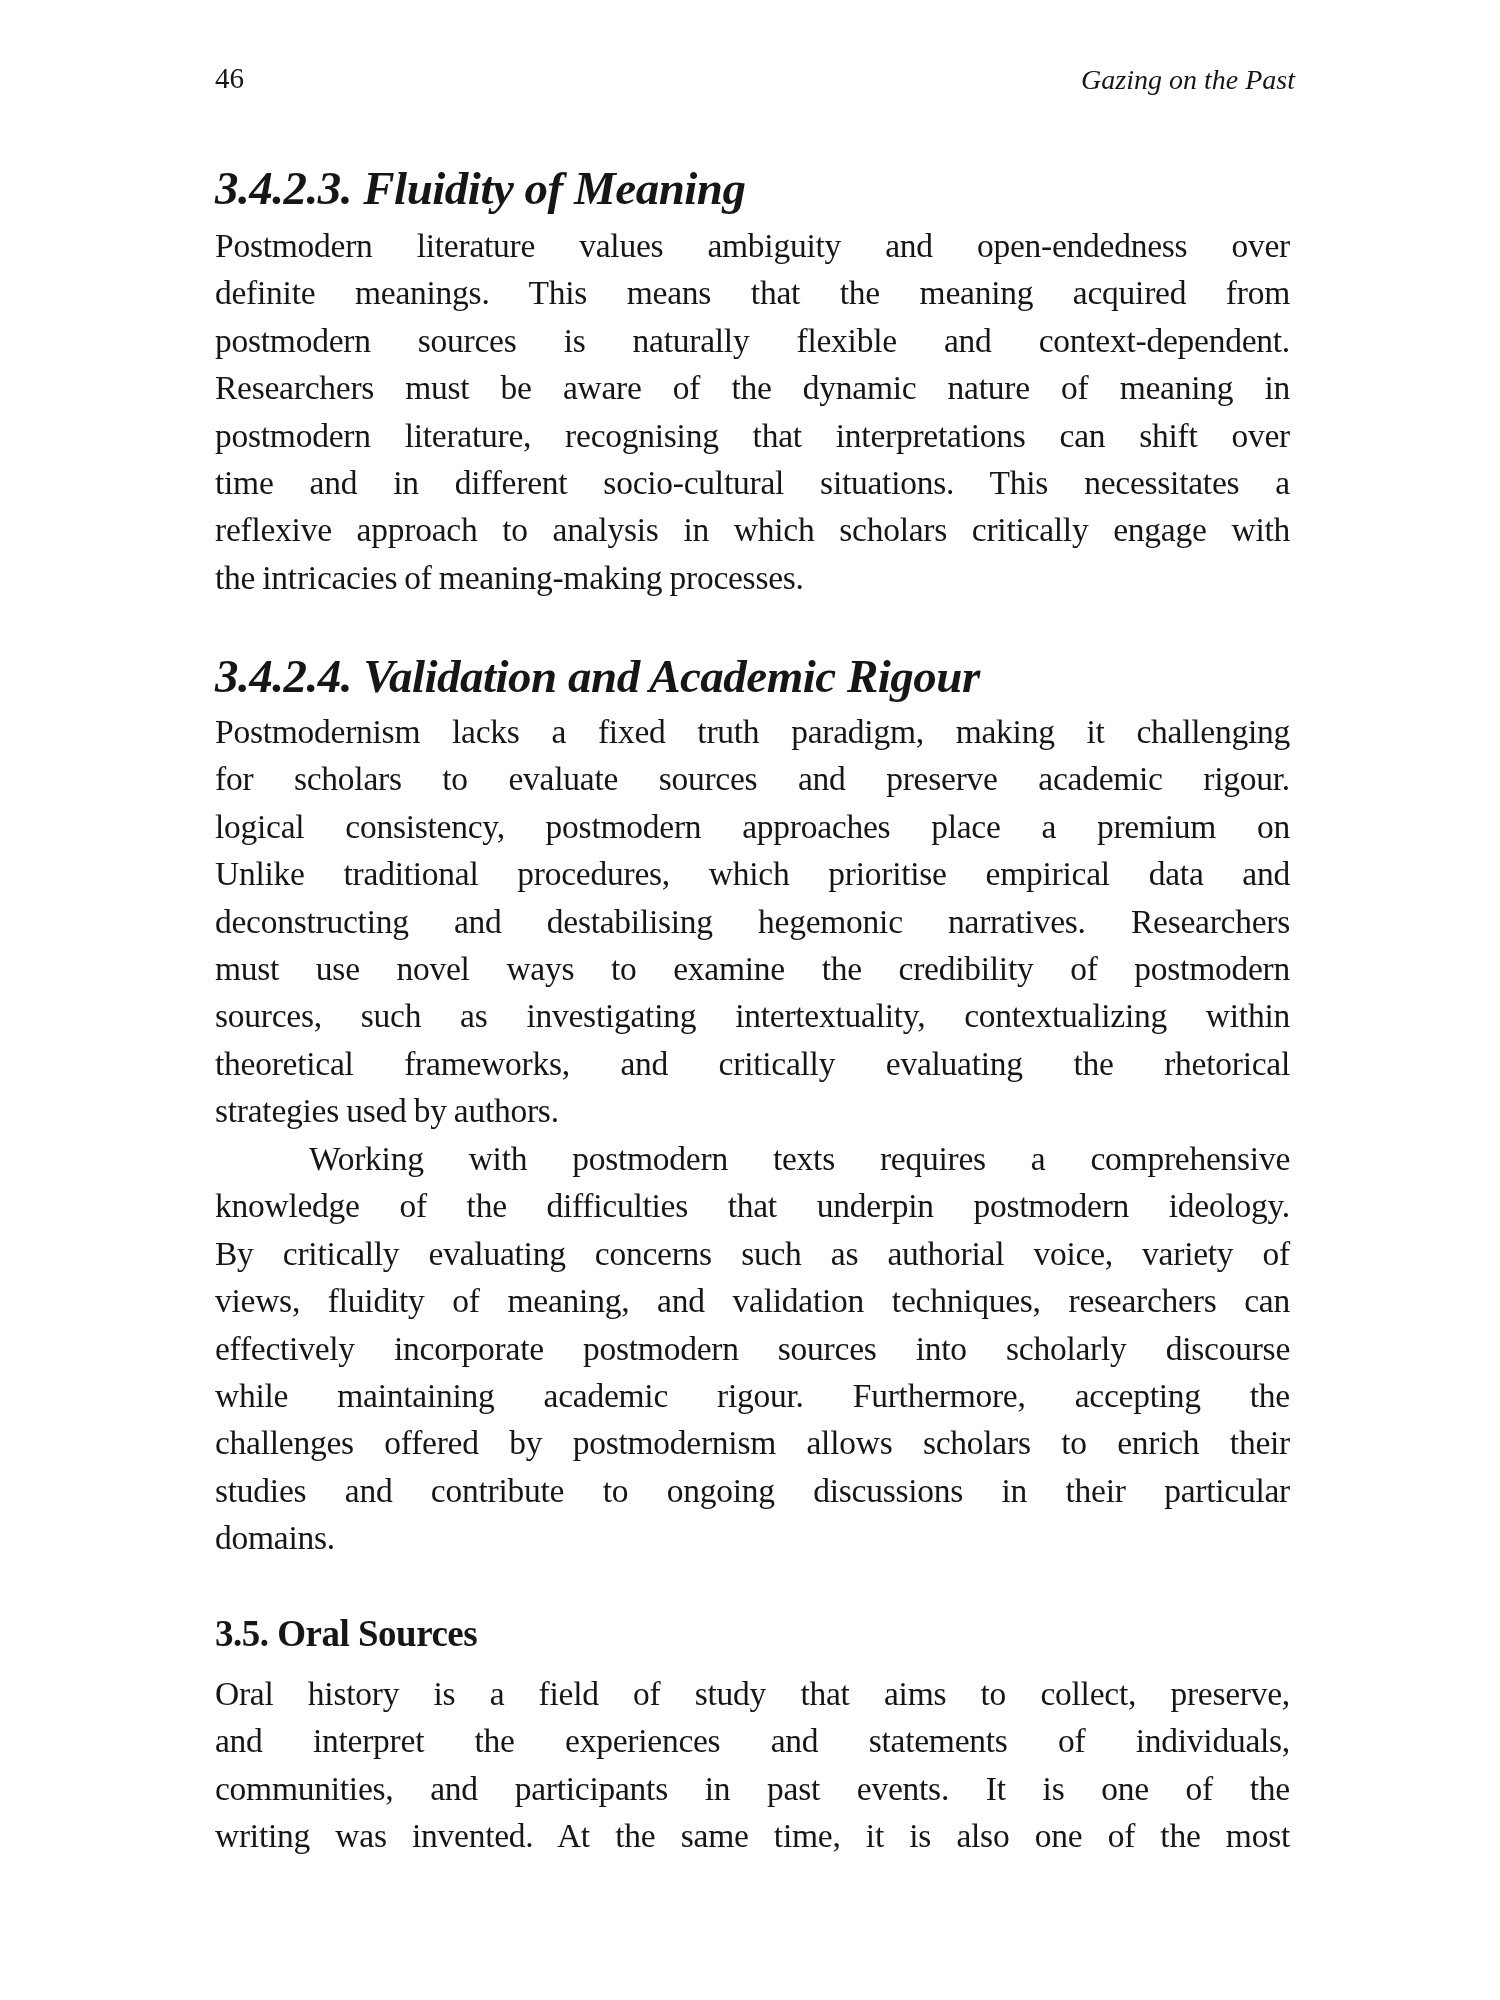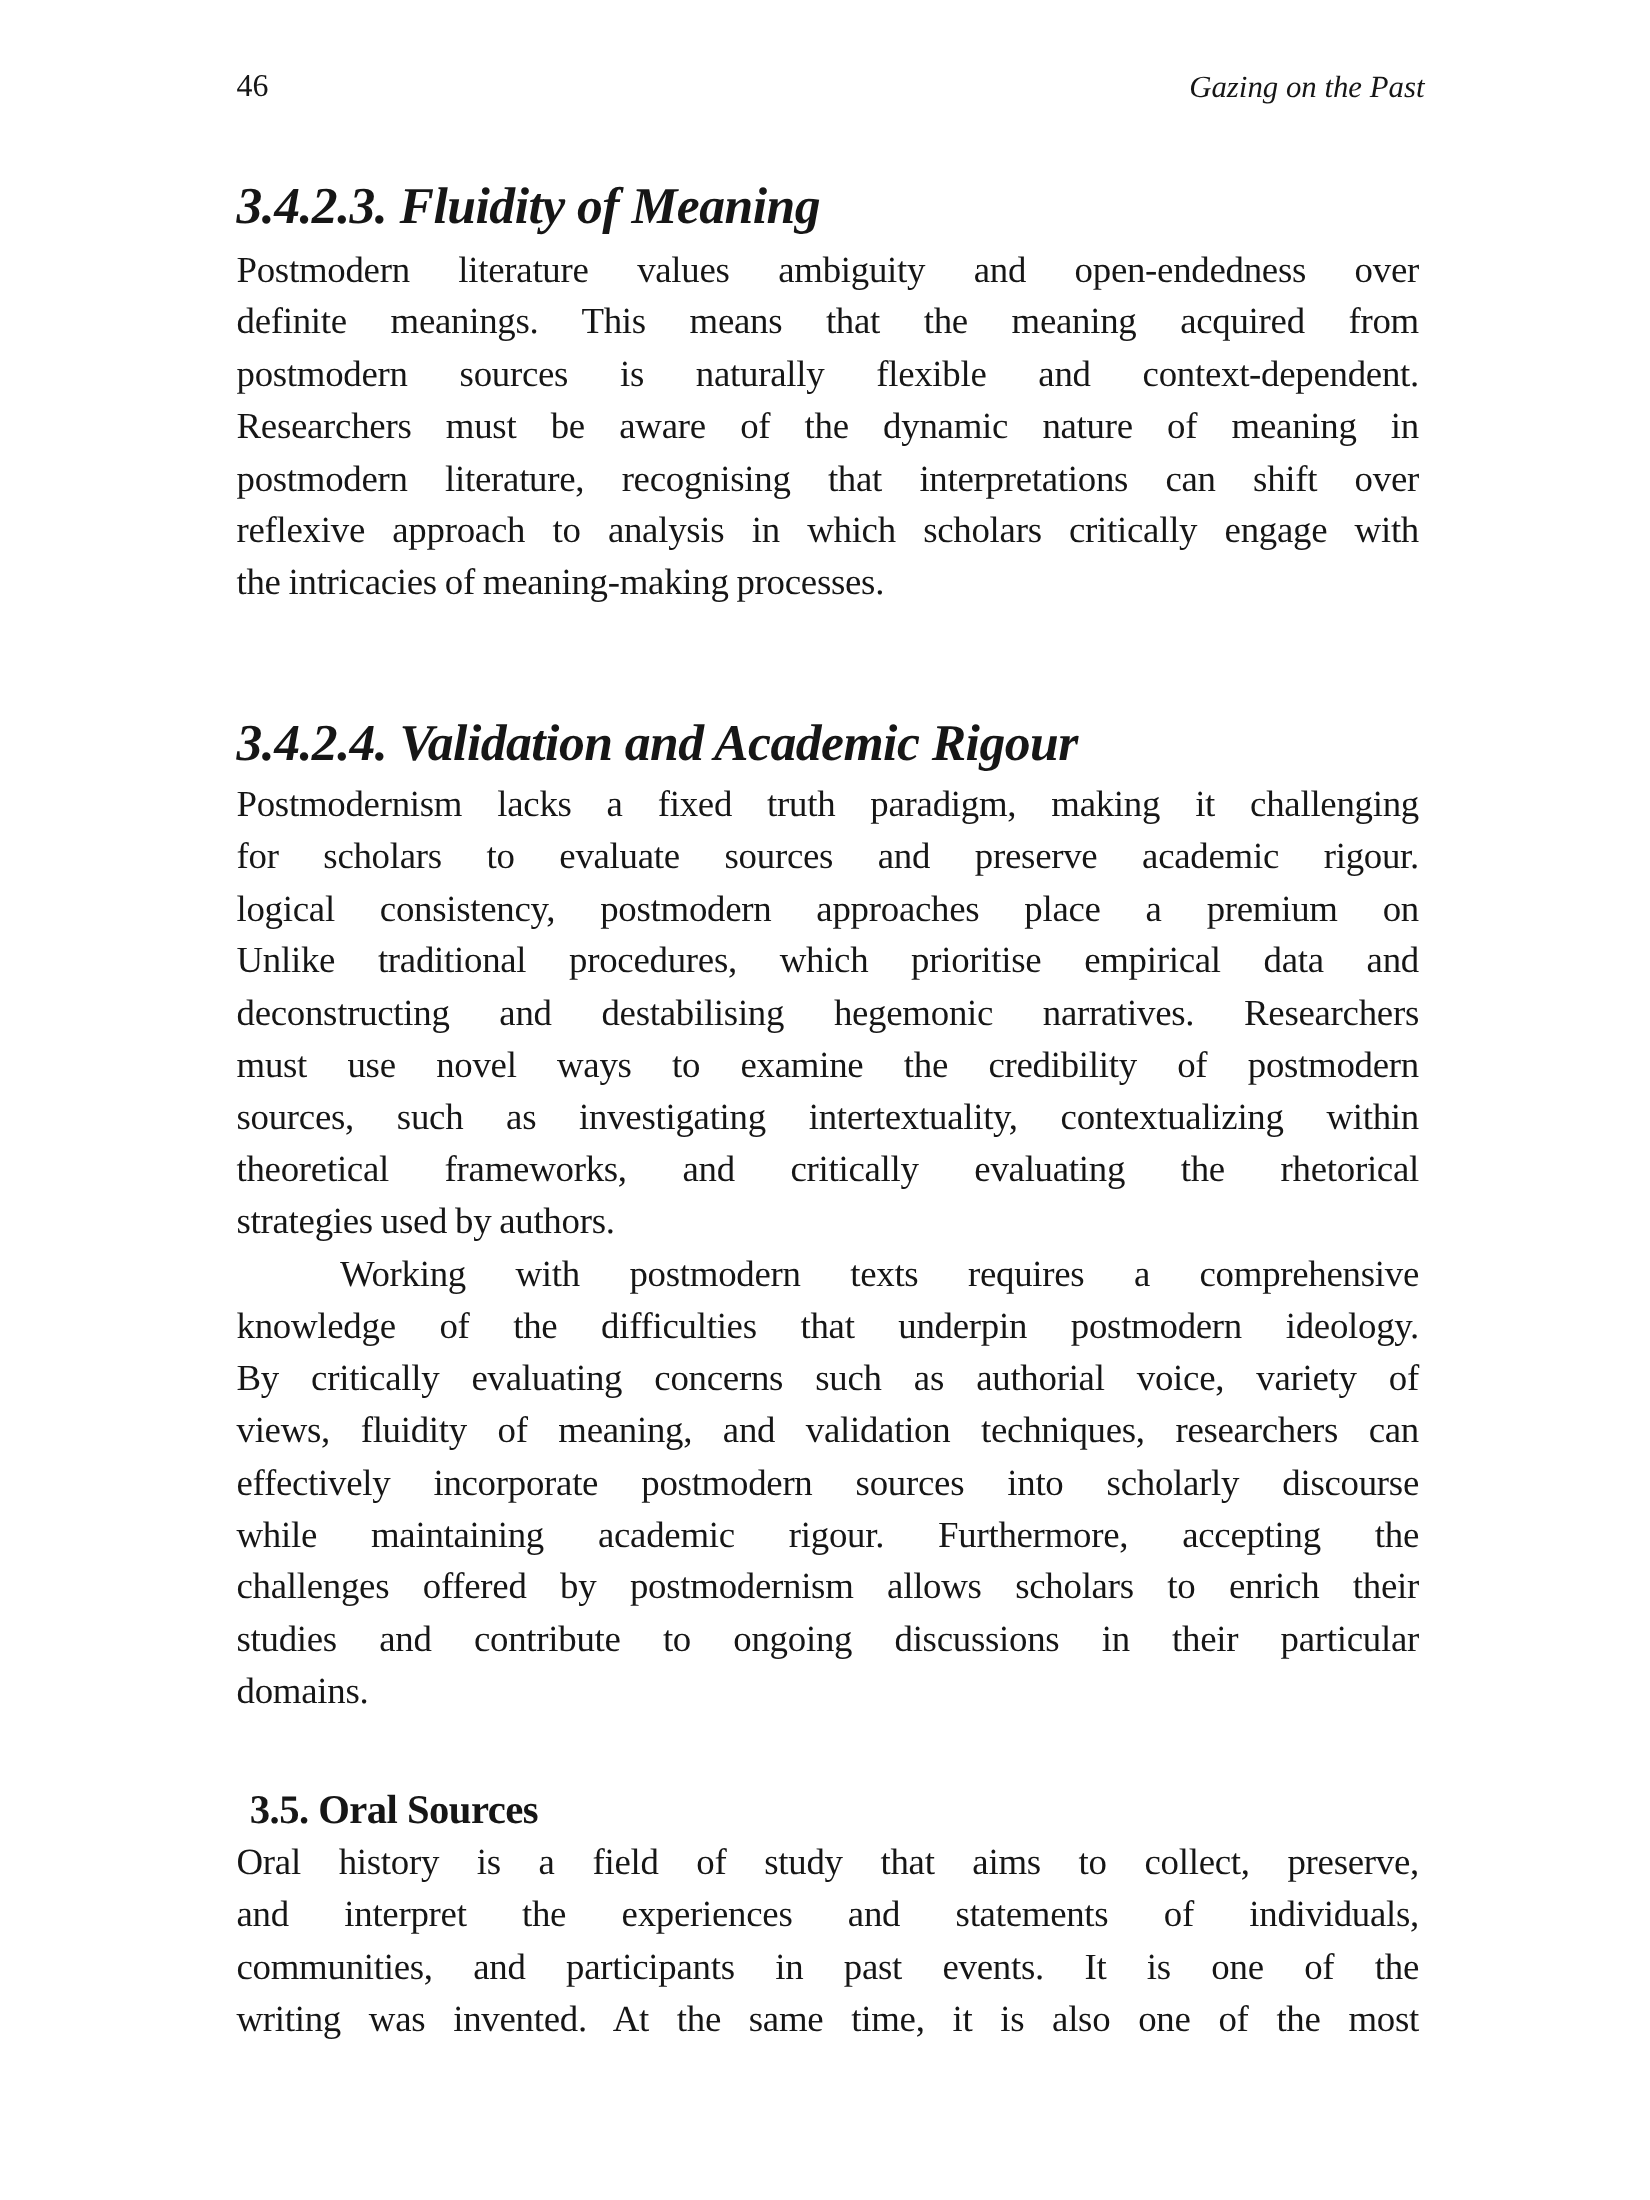--- a/index.html
+++ b/index.html
@@ -50,21 +50,21 @@
       font-weight: bold;
       font-size: 47px;
       letter-spacing: -0.5px;
       margin: 0;
       line-height: 48px;
       white-space: nowrap;
     }
     .h-bold {
       font-weight: bold;
       font-size: 37px;
-      margin: 12px;
+      margin: 0;
       line-height: 48px;
       letter-spacing: -0.5px;
     }
     .para {
       margin: 0;
       font-size: 33.5px;
       line-height: 47.4px;
       text-align: justify;
       letter-spacing: -0.25px;
       word-spacing: -1px;
@@ -93,20 +93,21 @@
   <div class="col" style="top:164px;">
     <h2 class="h-italic">3.4.2.3. Fluidity of Meaning</h2>
   </div>
   <div class="col" style="top:222px;">
     <p class="para">
       <span class="ln">Postmodern literature values ambiguity and open-endedness over</span>
       <span class="ln">definite meanings. This means that the meaning acquired from</span>
       <span class="ln">postmodern sources is naturally flexible and context-dependent.</span>
       <span class="ln">Researchers must be aware of the dynamic nature of meaning in</span>
       <span class="ln">postmodern literature, recognising that interpretations can shift over</span>
+      <span class="ln">time and in different socio-cultural situations. This necessitates a</span>
       <span class="ln">reflexive approach to analysis in which scholars critically engage with</span>
       <span class="ln last">the intricacies of meaning-making processes.</span>
     </p>
   </div>
 
   <div class="col" style="top:652px;">
     <h2 class="h-italic">3.4.2.4. Validation and Academic Rigour</h2>
   </div>
   <div class="col" style="top:708px;">
     <p class="para">

